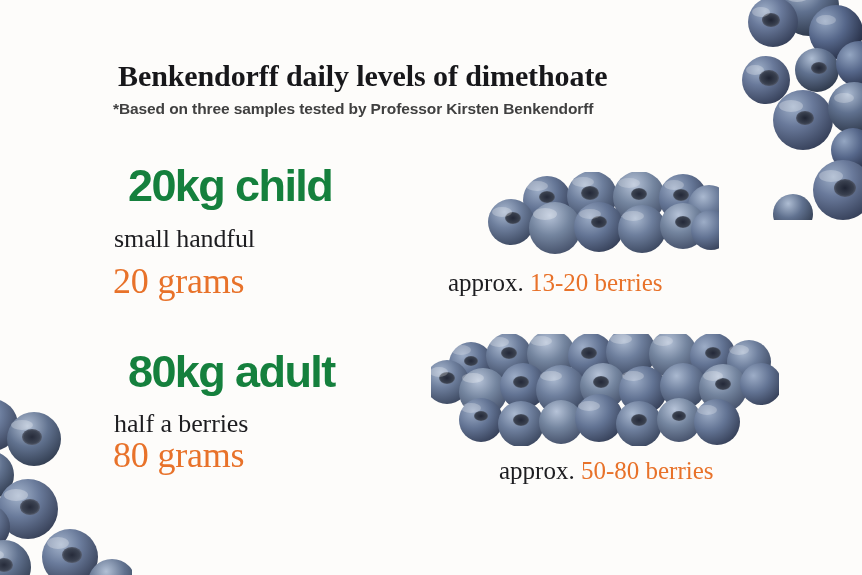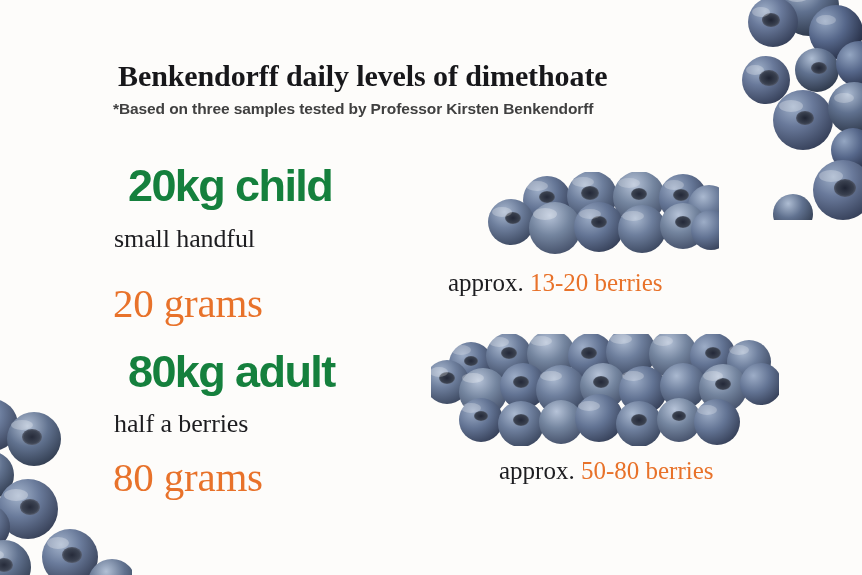--- a/index.html
+++ b/index.html
@@ -64,27 +64,26 @@
     font-weight:400;
     letter-spacing:-0.1px;
     color:#1d1d20;
     line-height:1;
     white-space:nowrap;
   }
   .grams {
     position:absolute;
     left:113px;
     font-family:"Liberation Serif", serif;
-    font-size:41px;
+    font-size:36px;
     font-weight:400;
     letter-spacing:-0.2px;
     color:#E8722A;
     line-height:1;
     white-space:nowrap;
-    margin-top:20px;
   }
 
   .child .weight  { top:163px; }
   .child .portion { top:226px; }
   .child .grams   { top:263px; }
 
   .adult .weight  { top:349px; }
   .adult .portion { top:411px; }
   .adult .grams   { top:437px; }
 

